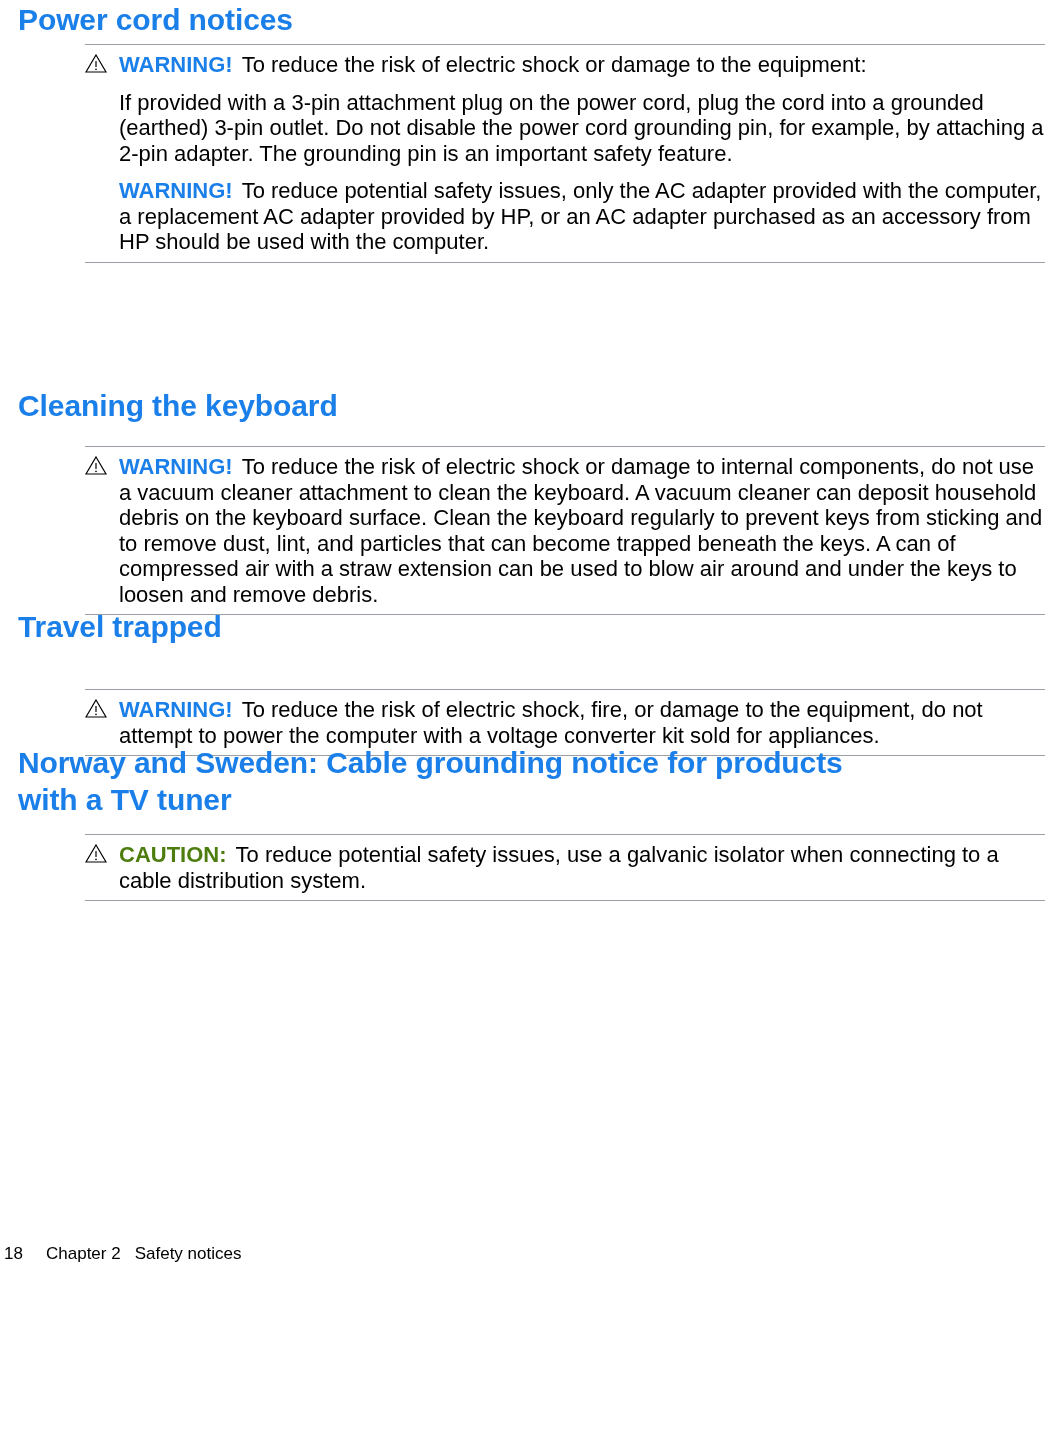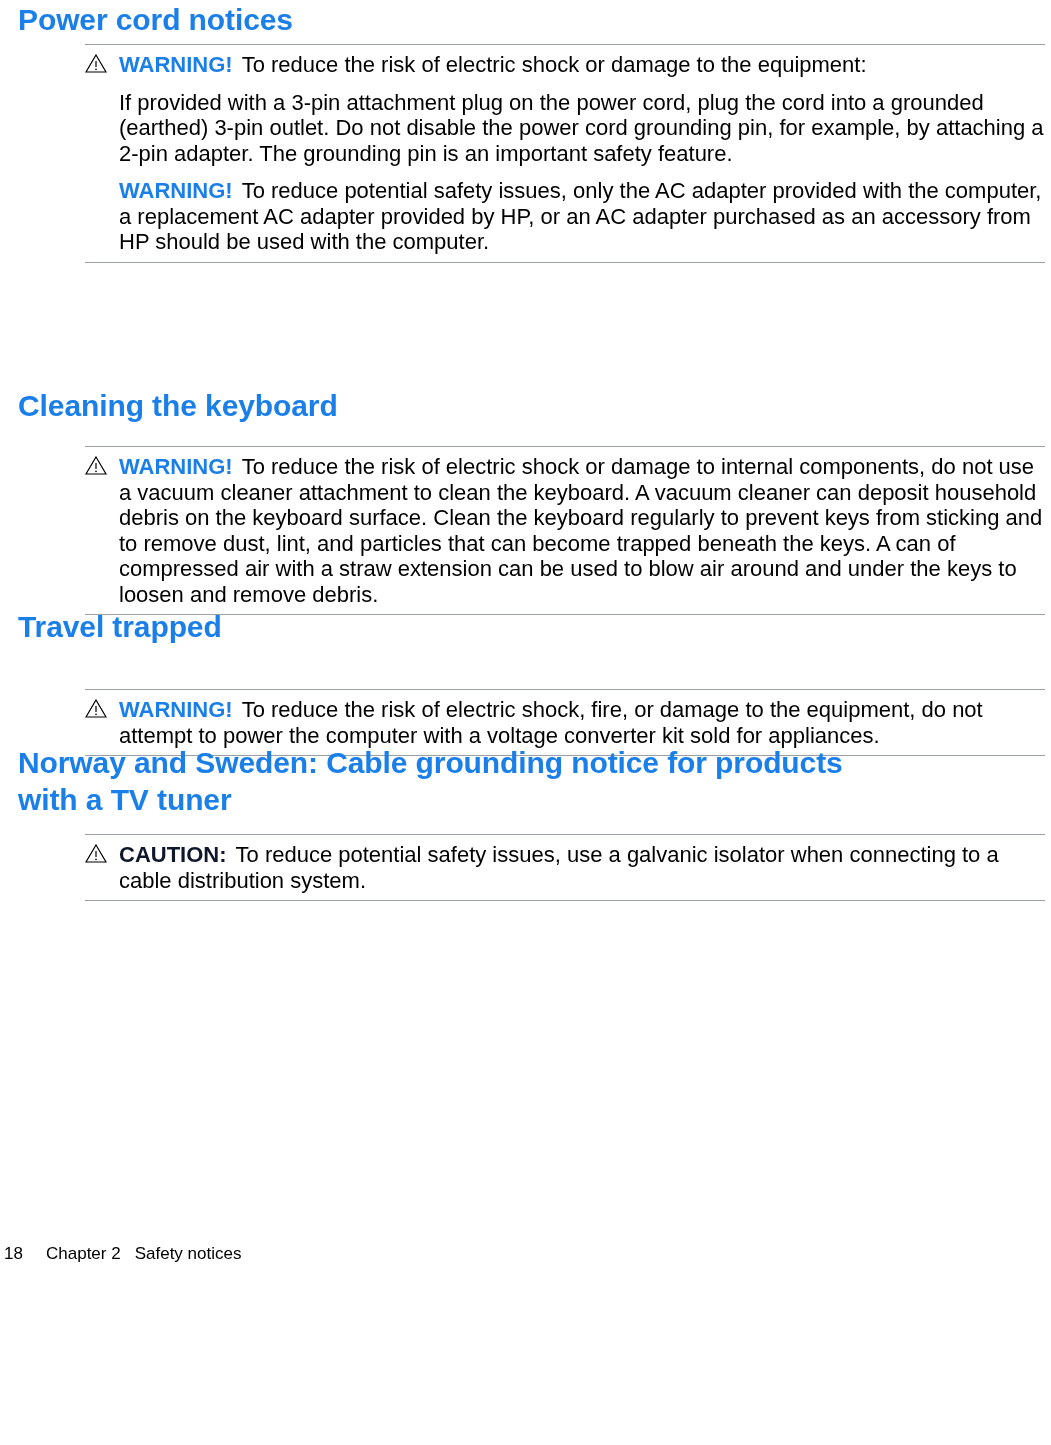--- a/index.html
+++ b/index.html
@@ -62,21 +62,21 @@
     color: #000000;
   }
   p.para + p.para {
     margin-top: 12px;
   }
   .lbl-warning {
     color: #1a7fe8;
     font-weight: bold;
   }
   .lbl-caution {
-    color: #0f172a;
+    color: #4d7c0f;
     font-weight: bold;
   }
   .gap { display: inline-block; width: 9px; }
 
   
   #block-power { top: 44px; }
   #block-clean { top: 446px; }
   #block-travel { top: 683px; margin-top: 6px; }
   #block-norway { top: 834px; }
 

